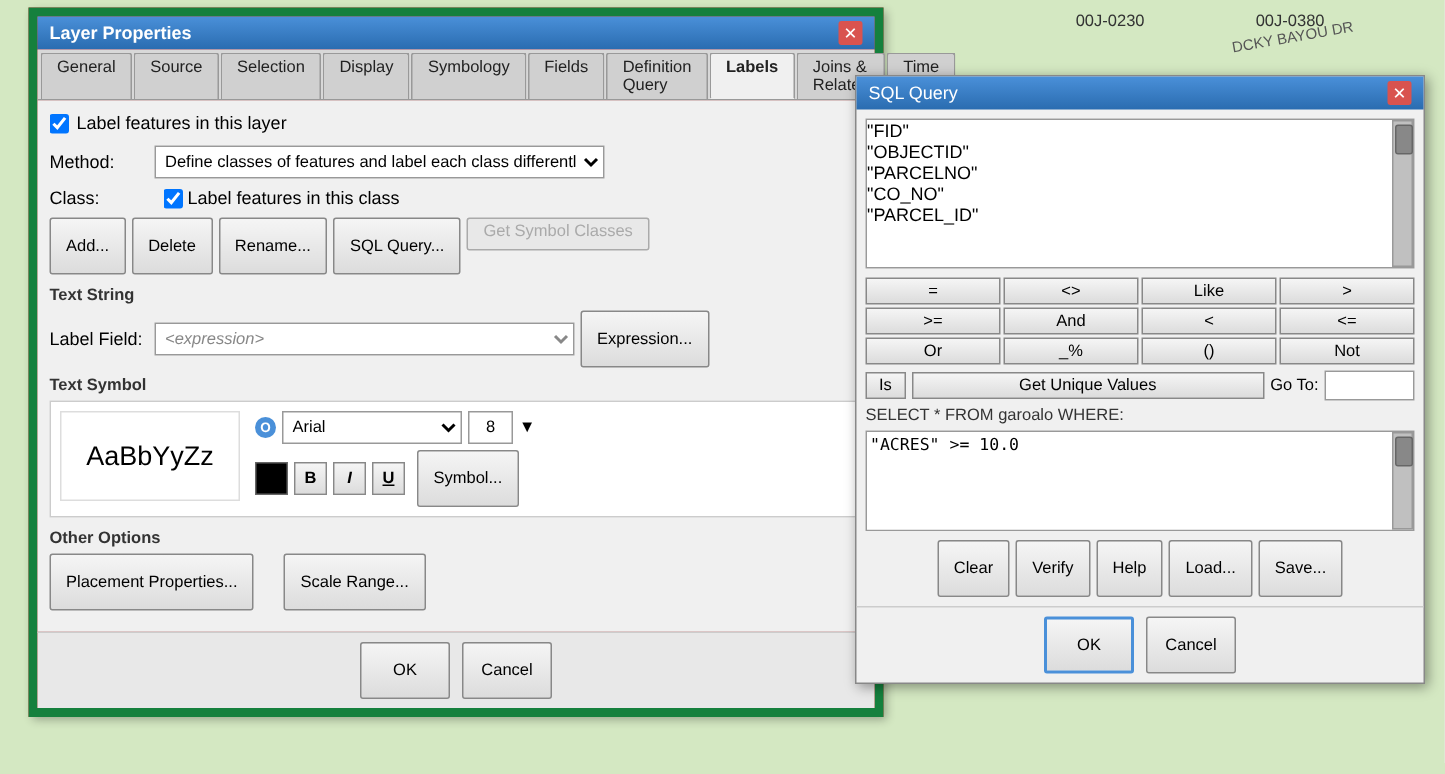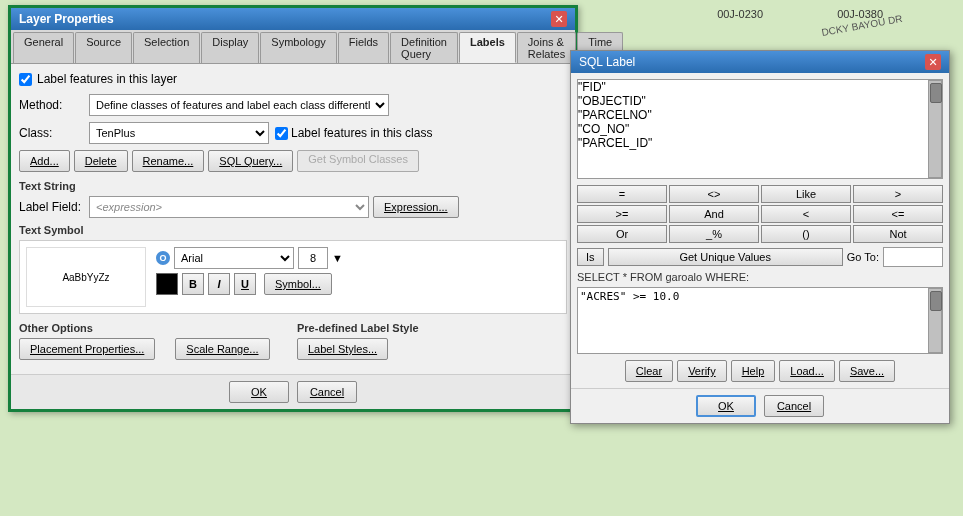--- a/index.html
+++ b/index.html
@@ -34,24 +34,24 @@
     .map-road {
       position: absolute;
       top: 20px; right: 60px;
       font-size: 10px; color: #555;
       transform: rotate(-10deg);
     }
 
     
     .layer-props {
       position: absolute;
-      top: 5px; left: 8px;
+      top: 5px; left: 19px;
       width: 570px;
       background: #ef4444;
-      border: 3px solid #15803d;
+      border: 6px solid #15803d;
       box-shadow: 2px 2px 6px rgba(0,0,0,0.3);
       z-index: 10;
     }
     .dialog-titlebar {
       background: linear-gradient(to bottom, #4a90d9, #2a6cb0);
       color: white;
       padding: 4px 8px;
       display: flex;
       align-items: center;
       justify-content: space-between;
@@ -137,23 +137,22 @@
       width: 180px;
       height: 22px;
     }
 
     .btn {
       border: 1px solid #888;
       background: linear-gradient(to bottom, #f5f5f5, #dcdcdc);
       padding: 2px 10px;
       font-size: 11px;
       cursor: pointer;
-      height: 22px;
+      height: 38px;
       border-radius: 2px;
-      text-decoration: underline;
     }
     .btn-disabled {
       border: 1px solid #aaa;
       background: #e8e8e8;
       color: #aaa;
       padding: 2px 10px;
       font-size: 11px;
       height: 22px;
       border-radius: 2px;
       cursor: default;
@@ -199,21 +198,21 @@
       gap: 10px;
     }
     .preview-box {
       width: 120px;
       height: 60px;
       background: white;
       border: 1px solid #ddd;
       display: flex;
       align-items: center;
       justify-content: center;
-      font-size: 10px;
+      font-size: 18px;
       font-family: Arial;
     }
     .font-controls {
       display: flex;
       flex-direction: column;
       gap: 4px;
     }
     .font-row {
       display: flex;
       align-items: center;
@@ -406,23 +405,20 @@
 
     <div class="form-row">
       <span class="form-label">Method:</span>
       <select class="method-select">
         <option>Define classes of features and label each class differently.</option>
       </select>
     </div>
 
     <div class="form-row">
       <span class="form-label">Class:</span>
-      <select class="class-select">
-        <option>TenPlus</option>
-      </select>
       <span style="margin-left:6px"></span>
       <input type="checkbox" checked="" style="">
       <span style="margin-left:3px">Label features in this class</span>
     </div>
 
     <div class="button-row">
       <button class="btn">Add...</button>
       <button class="btn">Delete</button>
       <button class="btn">Rename...</button>
       <button class="btn">SQL Query...</button>
@@ -469,37 +465,33 @@
     </div>
 
     <div class="options-row">
       <div class="options-col">
         <div class="section-title">Other Options</div>
         <div style="display:flex;gap:20px;">
           <button class="btn">Placement Properties...</button>
           <button class="btn">Scale Range...</button>
         </div>
       </div>
-      <div class="options-col">
-        <div class="section-title">Pre-defined Label Style</div>
-        <button class="btn">Label Styles...</button>
-      </div>
     </div>
 
   </div>
 
   <div class="bottom-buttons">
     <button class="btn" style="width:60px;">OK</button>
     <button class="btn" style="width:60px;">Cancel</button>
   </div>
 </div>
 
 <div class="sql-dialog">
   <div class="sql-titlebar">
-    <span class="title">SQL Label</span>
+    <span class="title">SQL Query</span>
     <button class="close-btn">✕</button>
   </div>
 
   <div class="sql-body">
 
     <div class="fields-with-scroll">
       <div class="fields-inner">
         <div class="field-item">"FID"</div>
         <div class="field-item">"OBJECTID"</div>
         <div class="field-item">"PARCELNO"</div>

